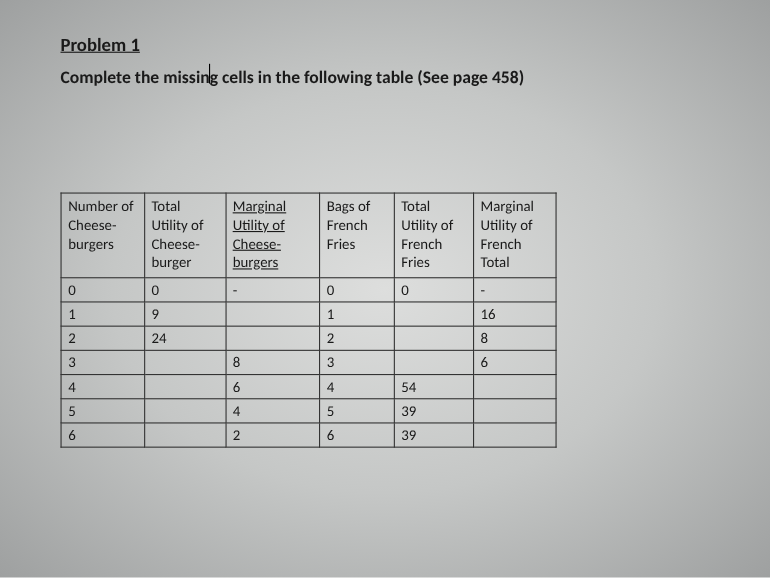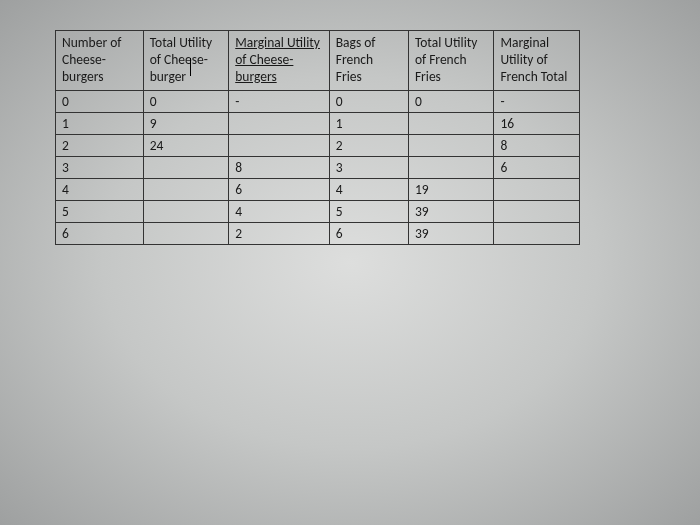--- a/index.html
+++ b/index.html
@@ -25,21 +25,21 @@
       margin-bottom: 10px;
     }
     .instruction {
       font-size: 16px;
       color: #1a1a1a;
       font-weight: bold;
       margin-bottom: 95px;
     }
     table {
       border-collapse: collapse;
-      width: 525px;
+      width: 451px;
       background: transparent;
     }
     th, td {
       border: 1px solid #333;
       padding: 2px 6px;
       font-size: 13.5px;
       color: #1a1a1a;
       text-align: left;
       vertical-align: top;
       font-weight: normal;
@@ -62,21 +62,23 @@
       left: 135px;
       width: 1px;
       height: 18px;
       background: #000;
     }
   </style>
 </head>
 <body>
 
 <div class="page">
+  <div class="problem-title">Problem 1</div>
   <div class="cursor"></div>
+  <div class="instruction">Complete the missing cells in the following table (See page 458)</div>
 
   <table>
     <thead>
       <tr>
         <th class="col0">Number of Cheese-burgers</th>
         <th class="col1">Total Utility of Cheese-burger</th>
         <th class="col2">Marginal Utility of Cheese-burgers</th>
         <th class="col3">Bags of French Fries</th>
         <th class="col4">Total Utility of French Fries</th>
         <th class="col5">Marginal Utility of French Total</th>
@@ -113,21 +115,21 @@
         <td>8</td>
         <td>3</td>
         <td></td>
         <td>6</td>
       </tr>
       <tr>
         <td>4</td>
         <td></td>
         <td>6</td>
         <td>4</td>
-        <td>19</td>
+        <td>54</td>
         <td></td>
       </tr>
       <tr>
         <td>5</td>
         <td></td>
         <td>4</td>
         <td>5</td>
         <td>39</td>
         <td></td>
       </tr>

